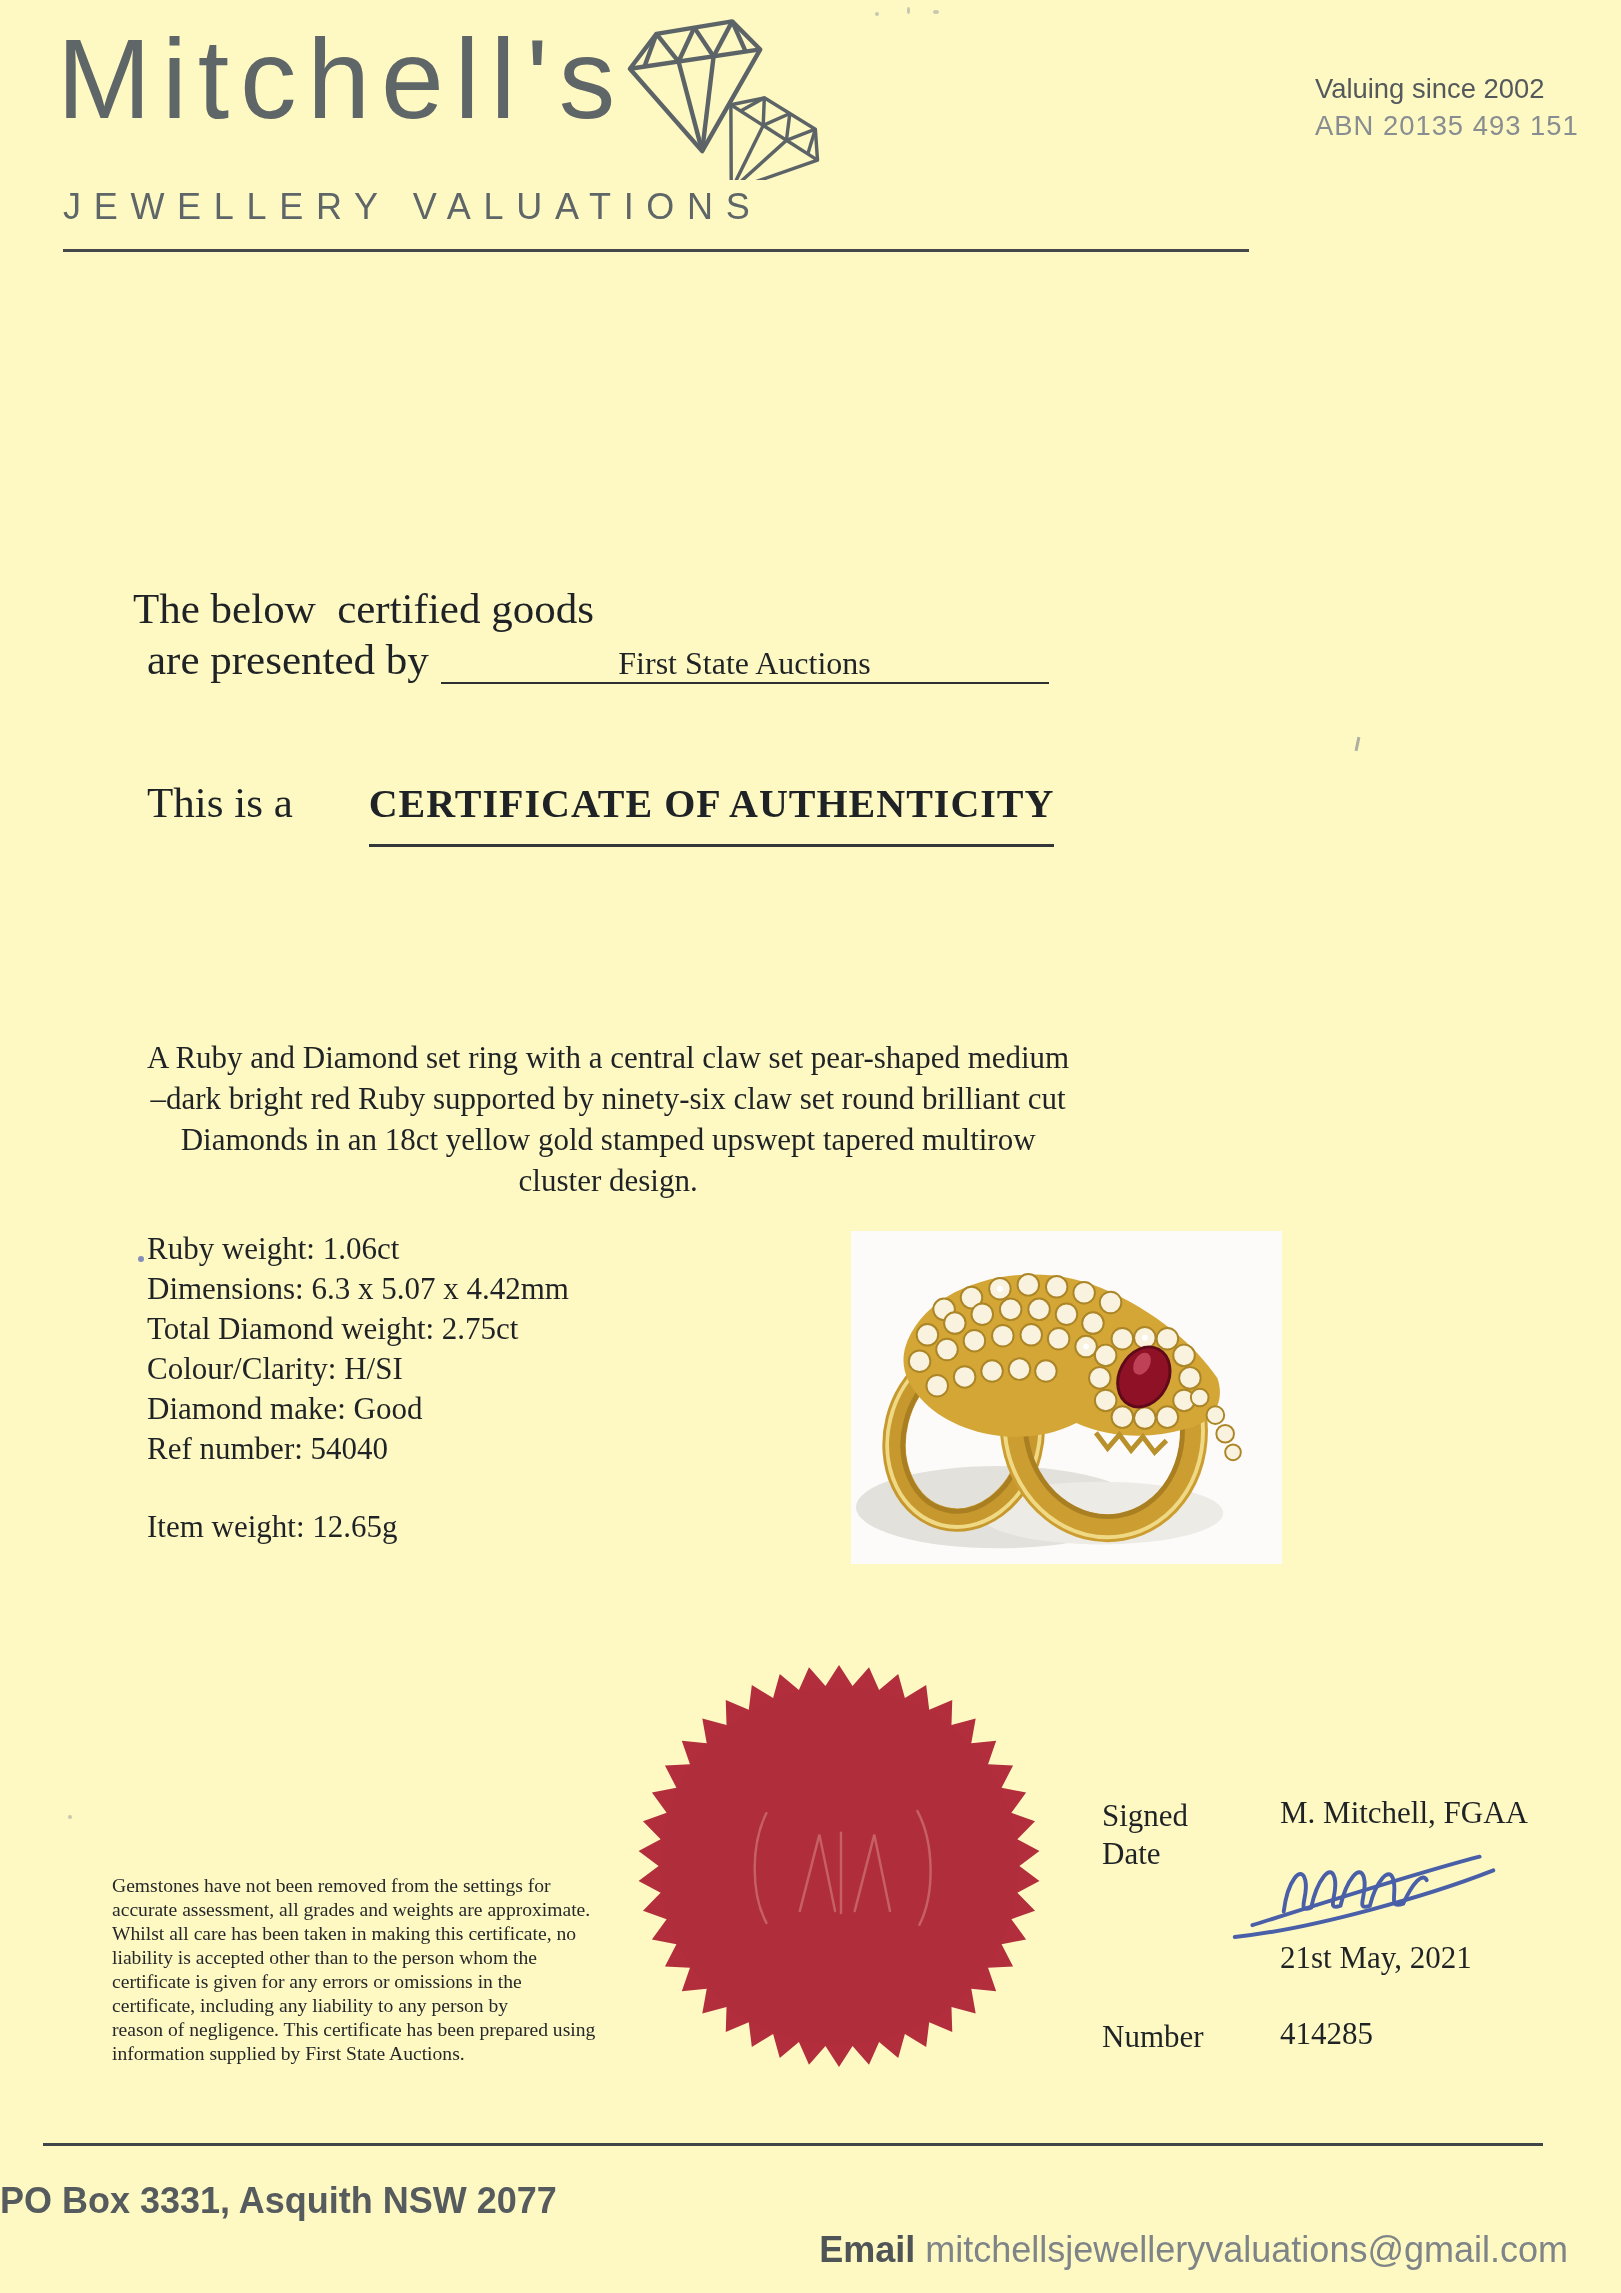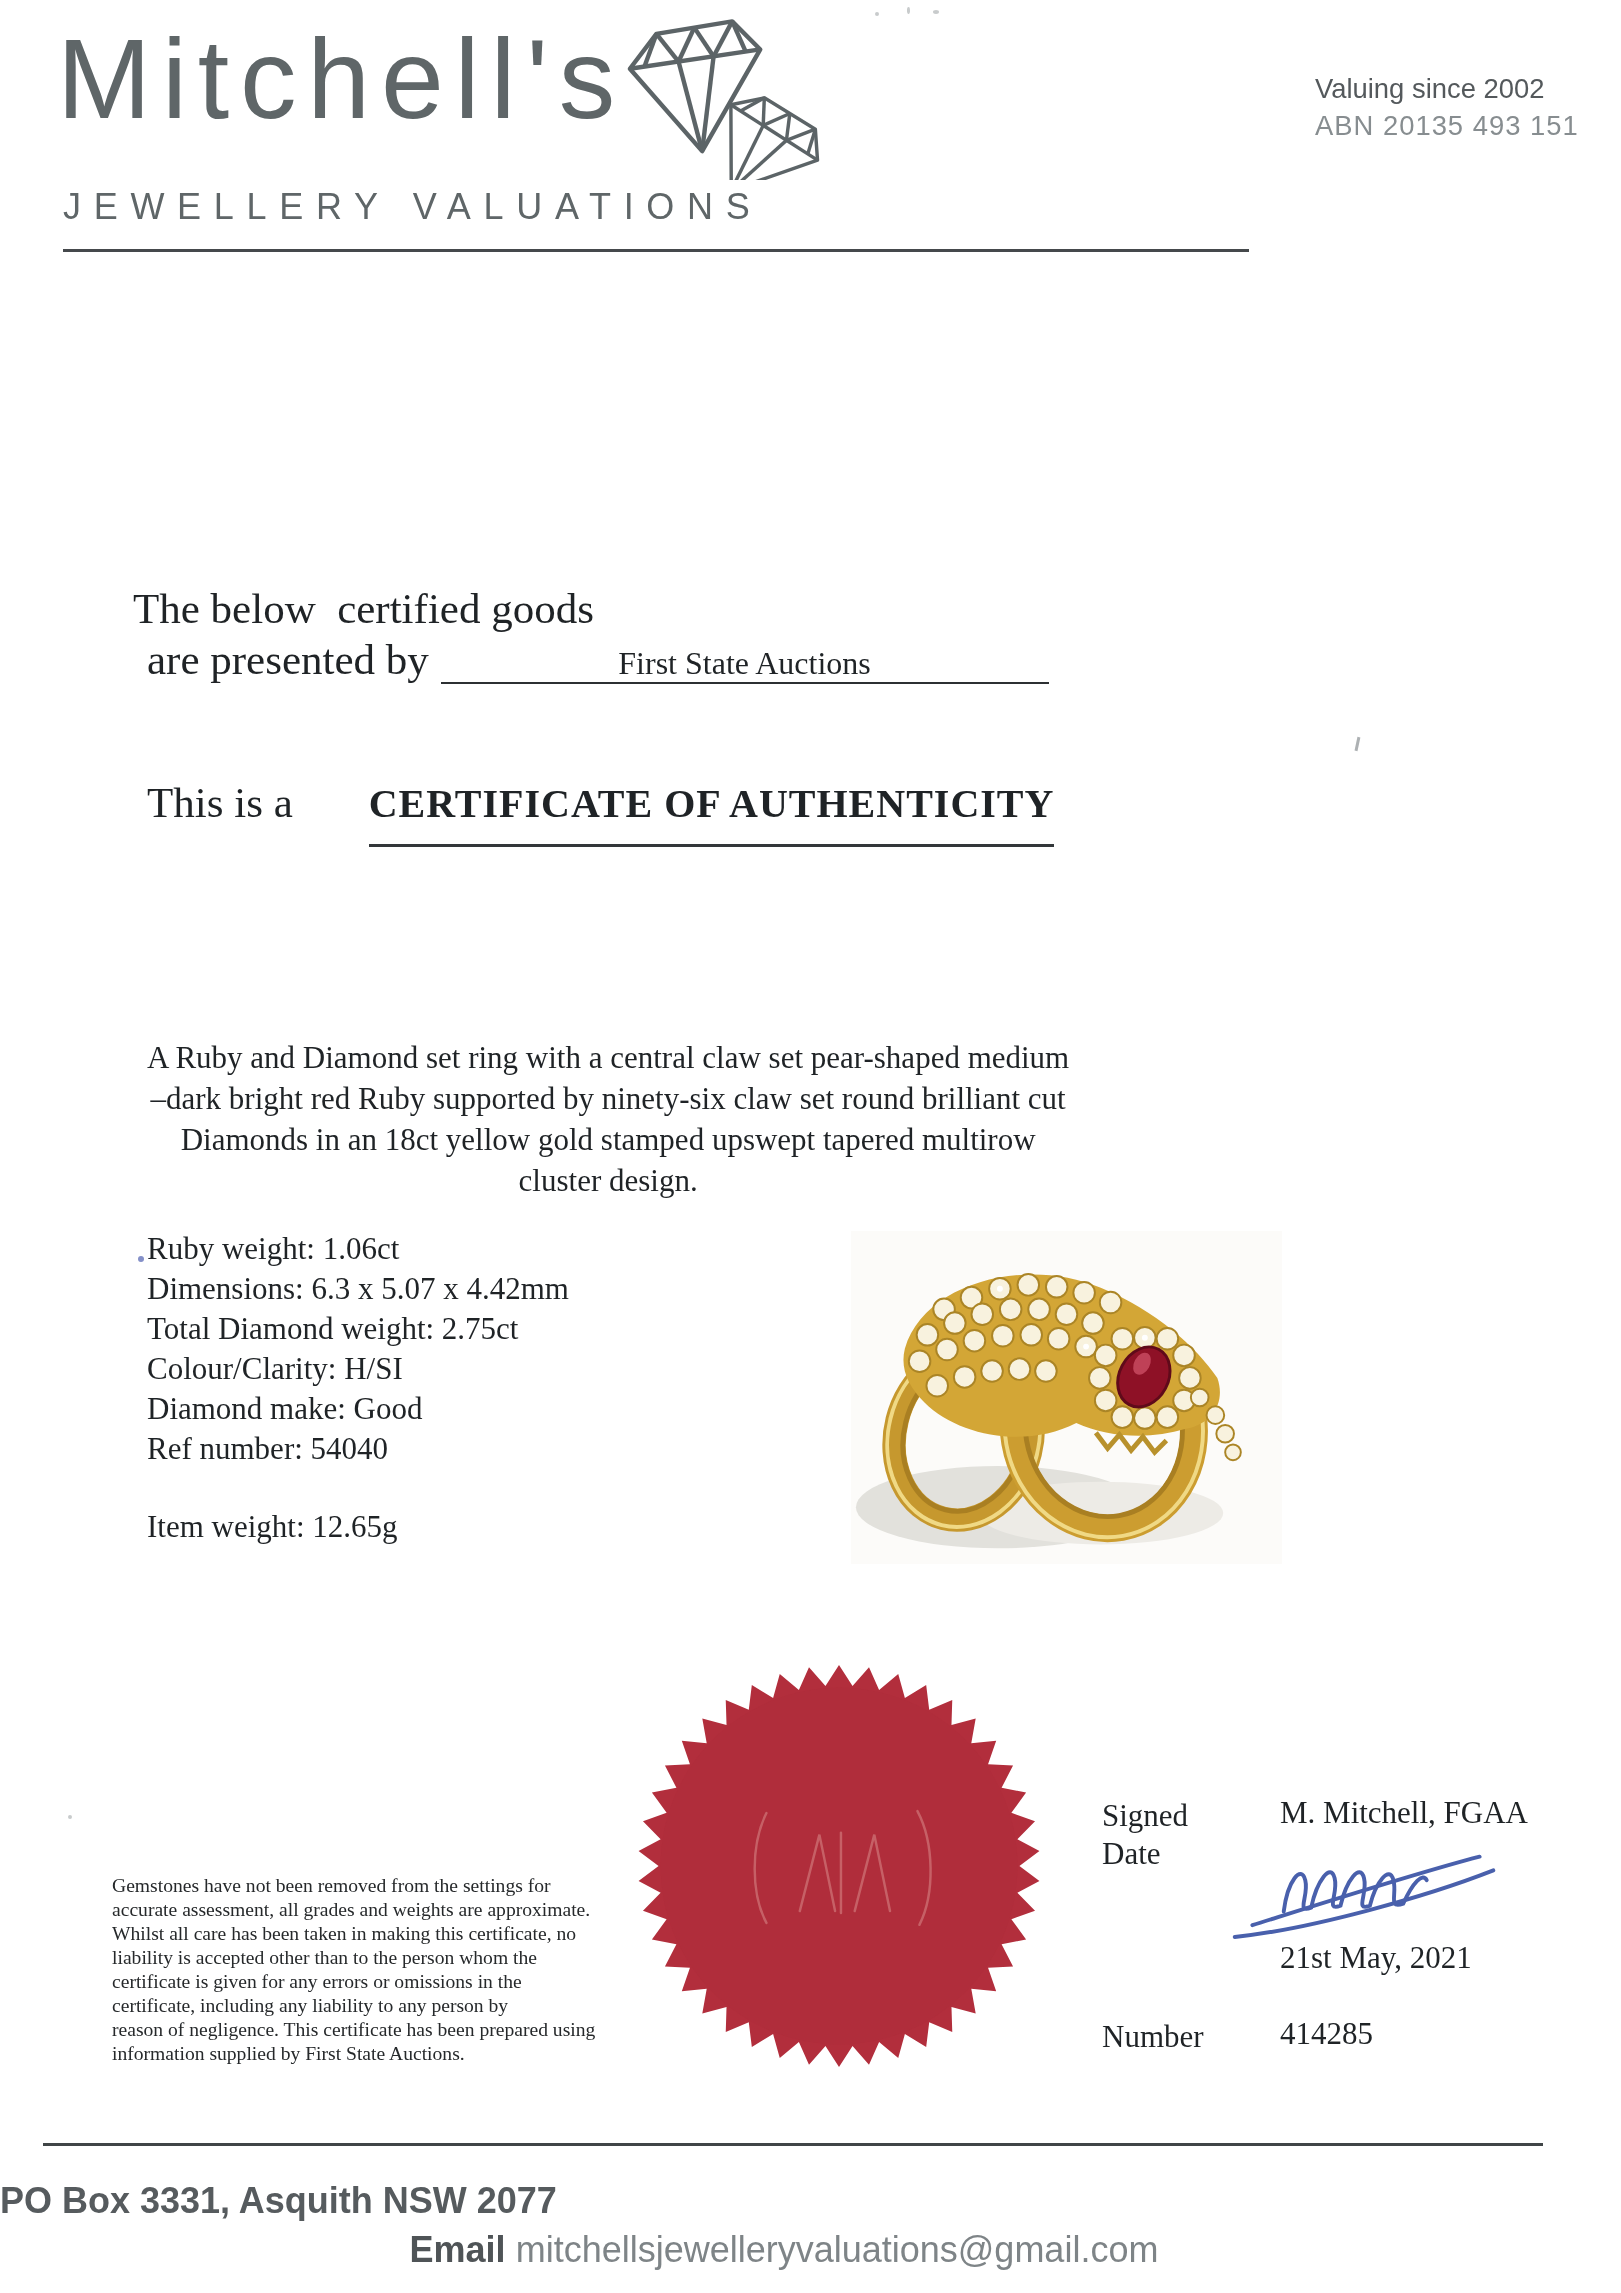--- a/index.html
+++ b/index.html
@@ -1,16 +1,16 @@
 <!DOCTYPE html>
 <html><head>
 <meta charset="utf-8">
 <style>
   html,body{margin:0;padding:0;background:#e8e8e8;}
-  #page{position:relative;width:1621px;height:2294px;background:#ffffff;overflow:hidden;
+  #page{position:relative;width:1621px;height:2294px;background:#fef9c3;overflow:hidden;
         font-family:"Liberation Serif","DejaVu Serif",serif;color:#1f2326;}
   .abs{position:absolute;}
 
   
   .brand-name{left:57px;top:13.7px;font-family:"Liberation Sans","DejaVu Sans",sans-serif;
               font-weight:300;font-size:113px;letter-spacing:10.8px;color:#5f6668;}
   .brand-sub{left:63px;top:186px;font-family:"Liberation Sans","DejaVu Sans",sans-serif;
              font-weight:300;font-size:36px;letter-spacing:12.7px;color:#5f6668;}
   .logo-diamonds{left:616px;top:17.6px;}
   .tagline{left:1315px;top:73px;font-family:"Liberation Sans","DejaVu Sans",sans-serif;
@@ -47,21 +47,21 @@
   .lbl-date{left:1102px;top:1836px;}
   .val-date{left:1280px;top:1940px;font-size:31px;}
   .lbl-number{left:1102px;top:2019px;}
   .val-number{left:1280px;top:2016px;font-size:31px;}
 
   
   .footer-rule{left:43px;top:2143px;width:1500px;height:2.9px;background:#404547;}
   .footer-po{left:0;top:2180px;width:1568px;
              font-family:"Liberation Sans","DejaVu Sans",sans-serif;font-weight:bold;
              font-size:36px;color:#565b5e;}
-  .footer-email{left:0;top:2229px;width:1568px;text-align:center;
+  .footer-email{left:0;top:2229px;width:1568px;text-align:right;
                 font-family:"Liberation Sans","DejaVu Sans",sans-serif;
                 font-size:36px;color:#7e8487;}
   .footer-email b{color:#4f5457;}
 
   
   .speck{background:#9aa0a3;border-radius:50%;opacity:.55;}
   .tickmark{width:2.9px;height:13.7px;background:#8a9093;transform:rotate(12deg);opacity:.7;}
   .blue-dot{width:5.9px;height:5.9px;background:#5b6bb5;border-radius:50%;opacity:.75;}
 </style>
 </head>

